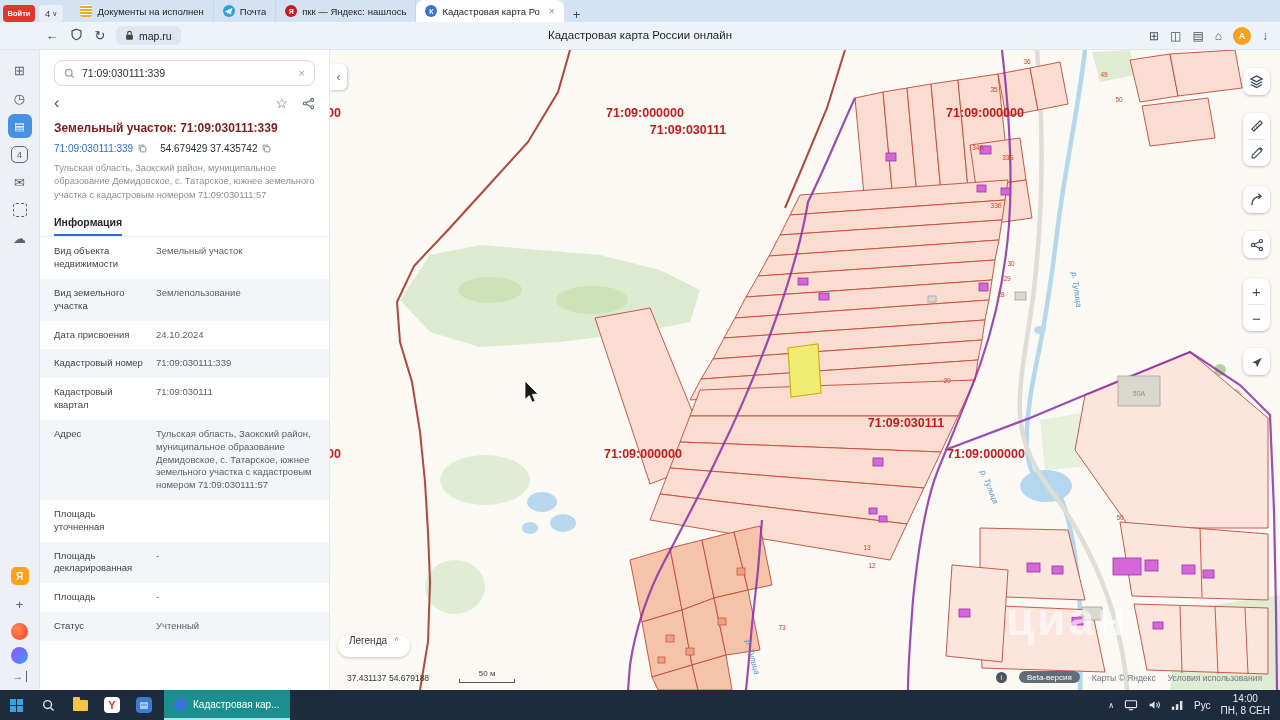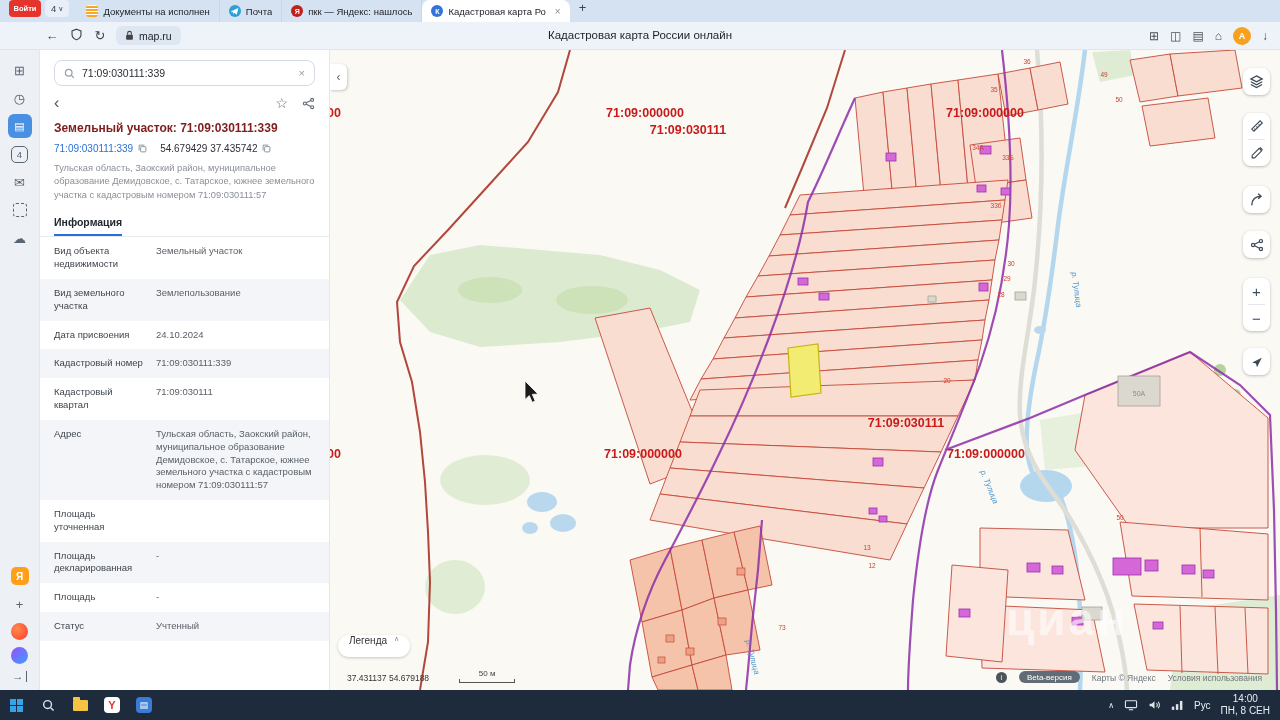--- a/index.html
+++ b/index.html
@@ -1,20 +1,20 @@
 <!DOCTYPE html>
 <html><head>
 <meta charset="utf-8">
 <style>
 *{margin:0;padding:0;box-sizing:border-box}
 html,body{width:1280px;height:720px;overflow:hidden;font-family:"Liberation Sans",sans-serif}
 #root{position:relative;width:1280px;height:720px;background:#fff;overflow:hidden}
 
 
-.tabbar{position:absolute;top:0;left:0;width:100%;height:22px;background:#d5e2f2;display:flex;align-items:flex-start;padding-left:9px}
+.tabbar{position:absolute;top:0;left:0;width:100%;height:22px;background:#d5e2f2;display:flex;align-items:flex-end;padding-left:3px}
 .login-badge{width:32px;height:17px;background:#e5342c;border-radius:4px;color:#fff;font-size:7.5px;display:flex;align-items:center;justify-content:center;margin-right:4px;font-weight:bold}
 .tab-counter{display:flex;align-items:center;gap:2px;font-size:9.5px;color:#38404a;padding:0 6px;height:17px;border-radius:4px;background:rgba(255,255,255,.45);margin-right:8px}
 .tab{display:flex;align-items:center;gap:5px;height:22px;padding:0 9px;font-size:9.5px;color:#20242a;flex:0 0 auto;white-space:nowrap;overflow:hidden;border-right:1px solid rgba(0,0,0,.05)}
 .tab.active{background:#fff;border-radius:8px 8px 0 0;border-right:none}
 .tab .lbl{max-width:118px;overflow:hidden}
 .favicon{width:12px;height:12px;border-radius:50%;flex:0 0 auto;display:flex;align-items:center;justify-content:center;color:#fff;font-size:7px;font-weight:bold}
 .fav-doc{border-radius:3px;background:#f7a823;background-image:linear-gradient(#fff 1px,transparent 1px);background-size:100% 3px;background-position:0 3px}
 .fav-tg{background:#2ba0da}
 .fav-ya{background:#c11e1e}
 .fav-map{background:#3573d9}
@@ -537,20 +537,24 @@
     </div>
     <div class="tb-ico">
         <span class="folder"></span>
       </div>
     <div class="tb-ico">
         <span class="ysq">Y</span>
       </div>
     <div class="tb-ico">
         <span class="bsq">▤</span>
       </div>
+    <div class="task-active">
+      <span class="app-dot"></span>
+      <span>Кадастровая кар...</span>
+    </div>
     <div class="tray">
       <span style="font-size:8px">∧</span>
       <svg width="14" height="12" viewBox="0 0 16 14" fill="none" stroke="#dfe6ec" stroke-width="1.3">
           <rect x="1.5" y="2" width="13" height="8" rx="1"></rect>
           <path d="M5.5 12.5h5"></path>
         </svg>
       <svg width="13" height="12" viewBox="0 0 16 14" fill="none" stroke="#dfe6ec" stroke-width="1.3">
           <path d="M2 5.5h2.5L8 2.5v9L4.5 8.5H2z" fill="#dfe6ec" stroke="none"></path>
           <path d="M10.5 4.5a4 4 0 0 1 0 5M12.5 3a6.5 6.5 0 0 1 0 8"></path>
         </svg>

